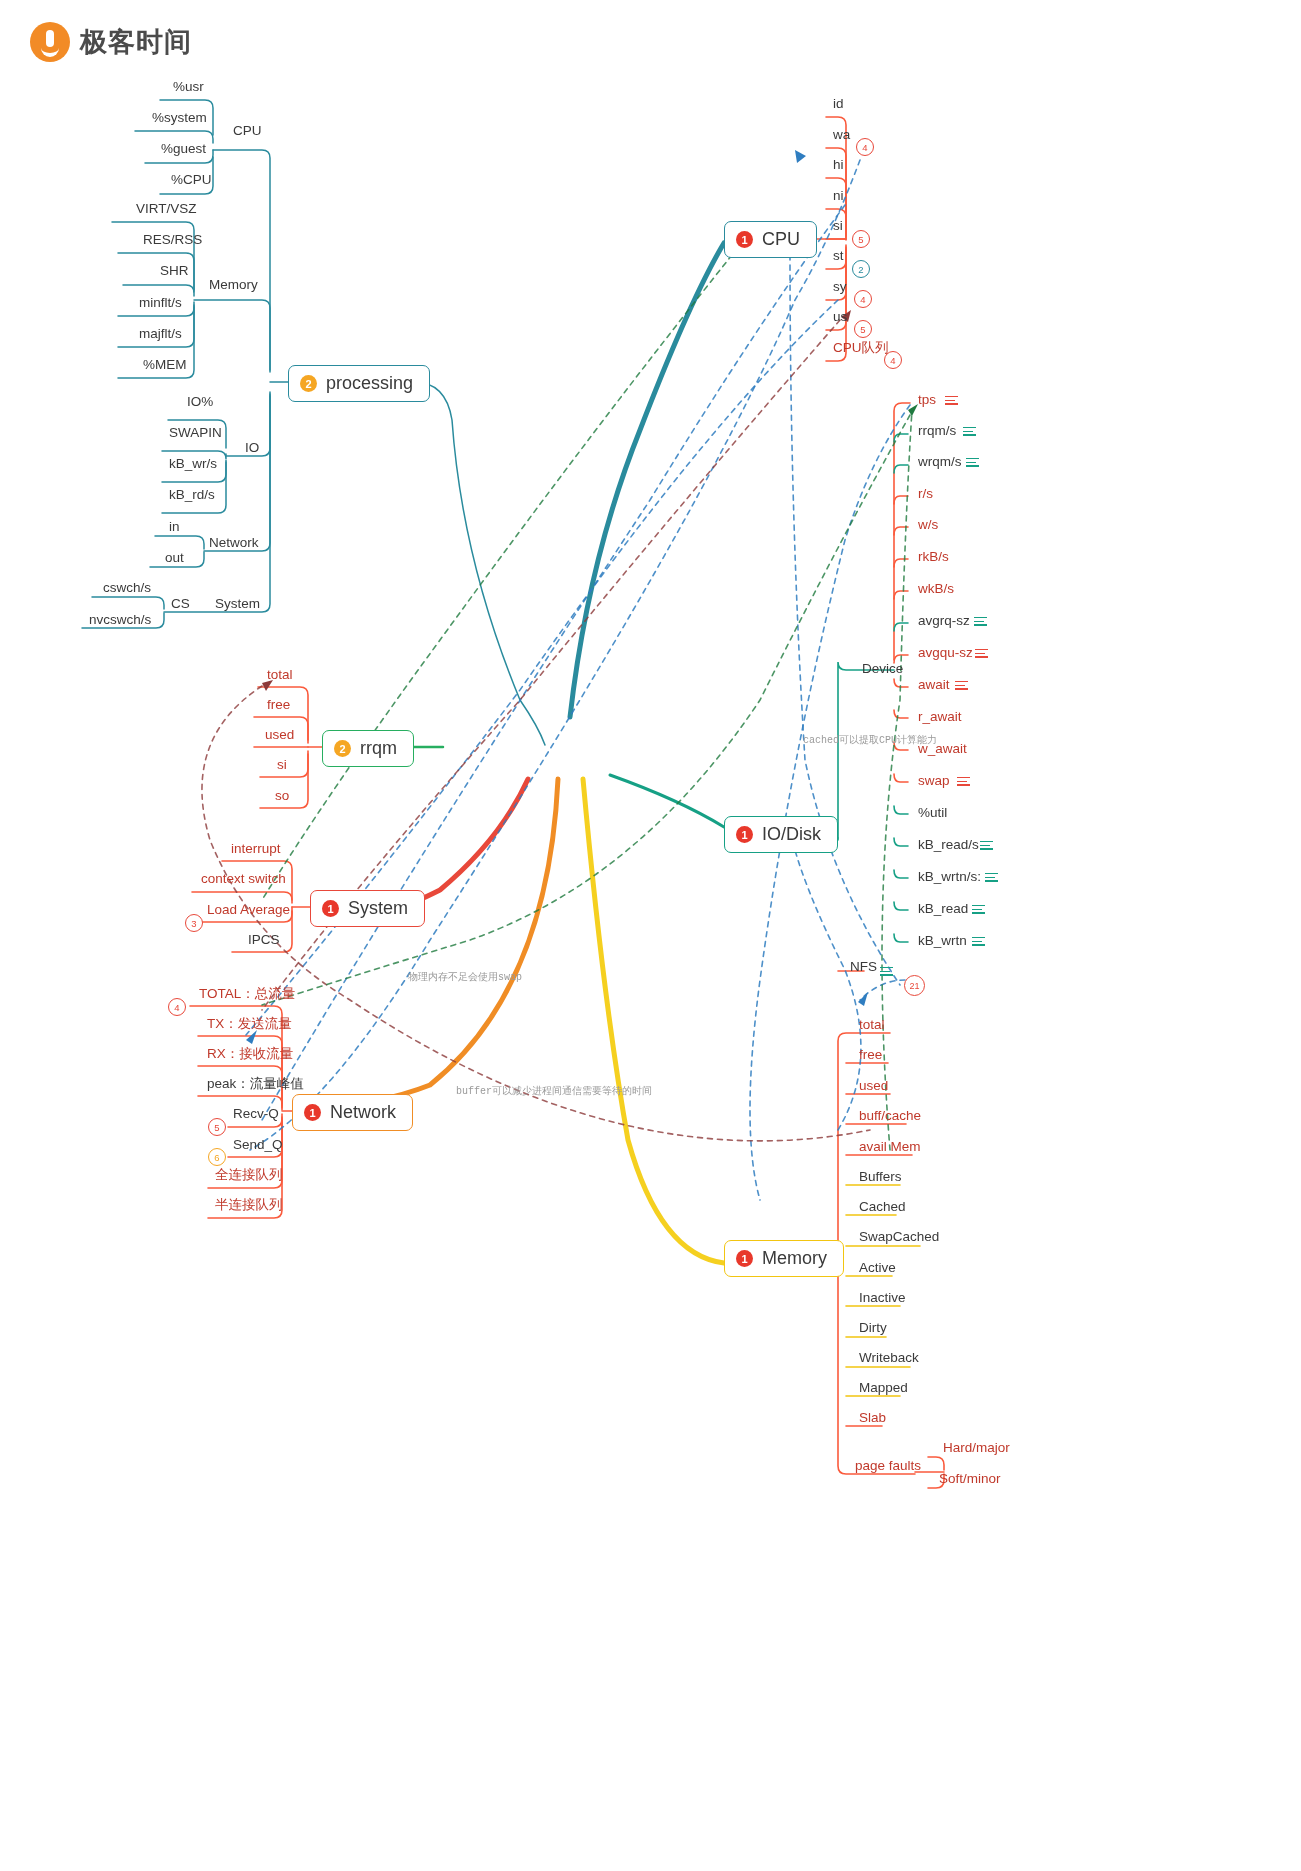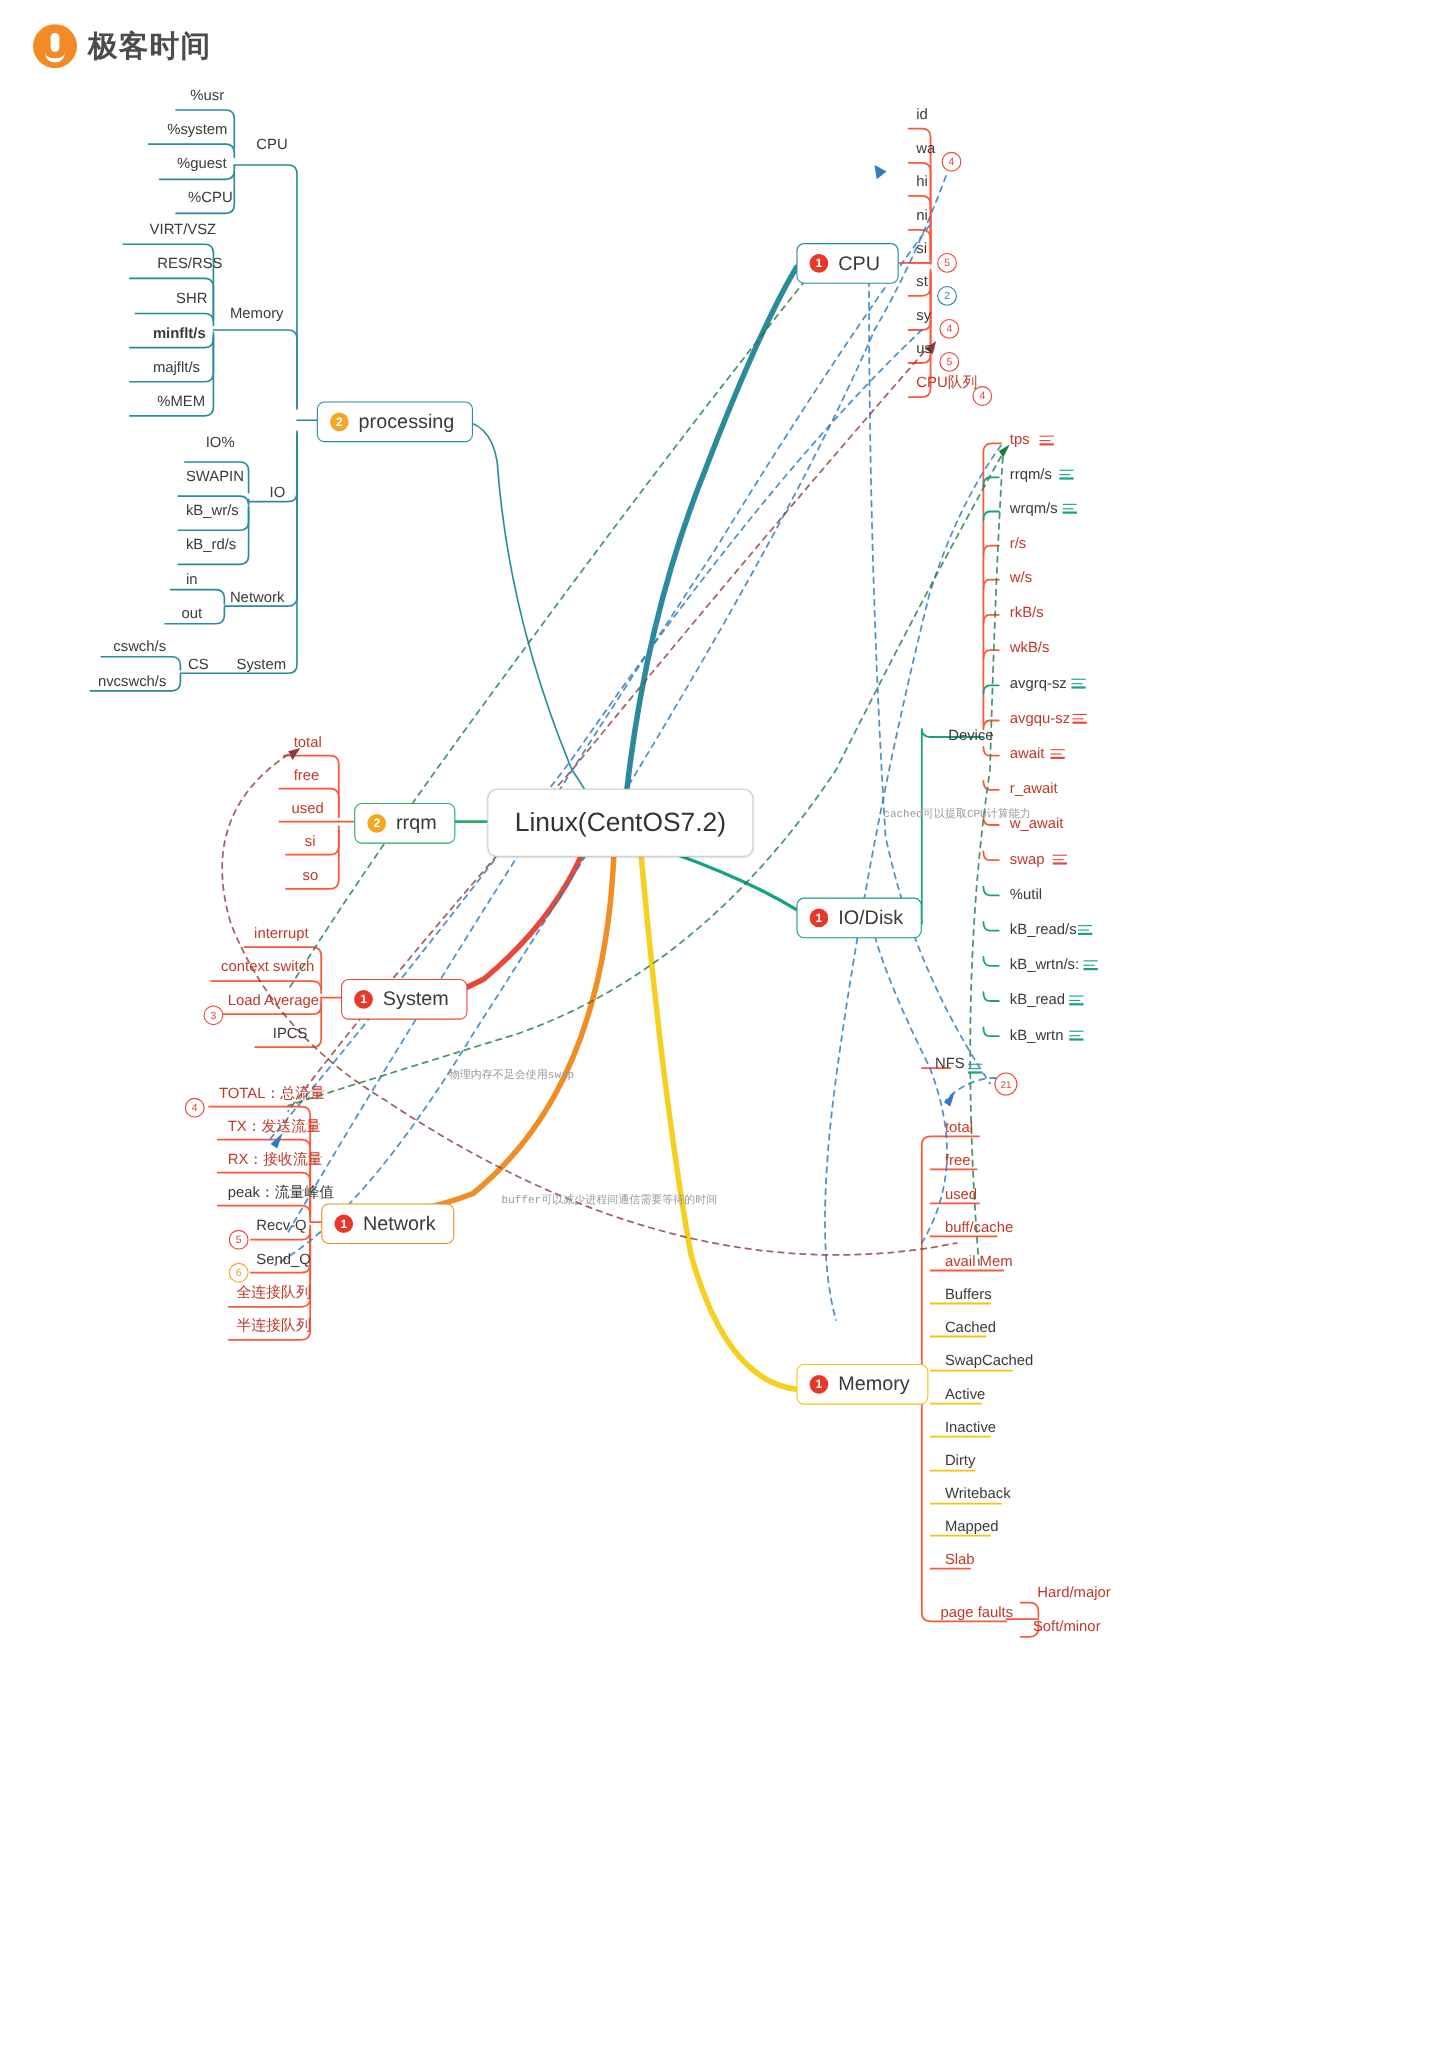--- a/index.html
+++ b/index.html
@@ -252,21 +252,20 @@
         <polygon points="725,248 735,240 733,252"></polygon>
         <polygon points="908,410 918,404 912,416"></polygon>
       </g>
       <g fill="#8c3a3a">
         <polygon points="262,683 273,680 266,691"></polygon>
         <polygon points="841,317 851,310 848,322"></polygon>
       </g>
     </g>
   </svg>
 
-  <div class="root">Linux(CentOS7.2)</div>
 
   <div class="branch b-proc" style="left:288px;top:365px;">
     <span class="badge orange">2</span>
     <span>processing</span>
   </div>
 
   <div class="branch b-swap" style="left:322px;top:730px;">
     <span class="badge orange">2</span>
     <span>rrqm</span>
   </div>
@@ -298,21 +297,21 @@
 
   <div class="node leaf dark" style="left:170px;top:80px;">%usr</div>
   <div class="node leaf dark" style="left:149px;top:111px;">%system</div>
   <div class="node leaf dark" style="left:158px;top:142px;">%guest</div>
   <div class="node leaf dark" style="left:168px;top:173px;">%CPU</div>
   <div class="node leaf dark" style="left:230px;top:124px;">CPU</div>
 
   <div class="node leaf dark" style="left:133px;top:202px;">VIRT/VSZ</div>
   <div class="node leaf dark" style="left:140px;top:233px;">RES/RSS</div>
   <div class="node leaf dark" style="left:157px;top:264px;">SHR</div>
-  <div class="node leaf dark" style="left:136px;top:296px;font-weight:bold;">minflt/s</div>
+  <div class="node leaf dark" style="left:136px;top:296px;">minflt/s</div>
   <div class="node leaf dark" style="left:136px;top:327px;">majflt/s</div>
   <div class="node leaf dark" style="left:140px;top:358px;">%MEM</div>
   <div class="node leaf dark" style="left:206px;top:278px;">Memory</div>
 
   <div class="node leaf dark" style="left:184px;top:395px;">IO%</div>
   <div class="node leaf dark" style="left:166px;top:426px;">SWAPIN</div>
   <div class="node leaf dark" style="left:166px;top:457px;">kB_wr/s</div>
   <div class="node leaf dark" style="left:166px;top:488px;">kB_rd/s</div>
   <div class="node leaf dark" style="left:242px;top:441px;">IO</div>
 

